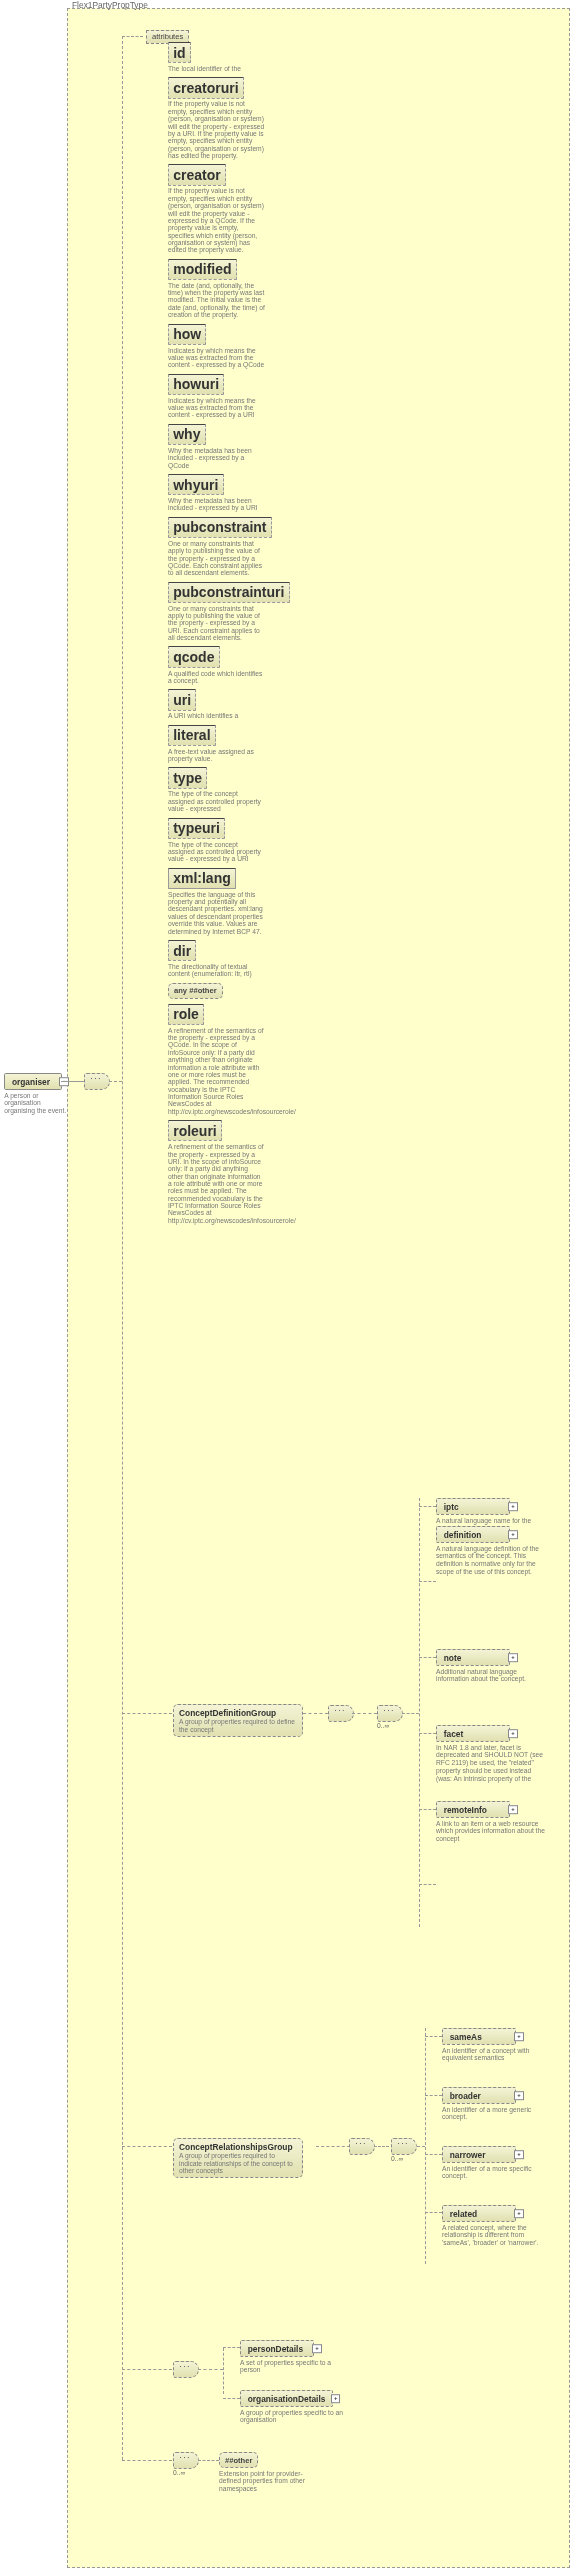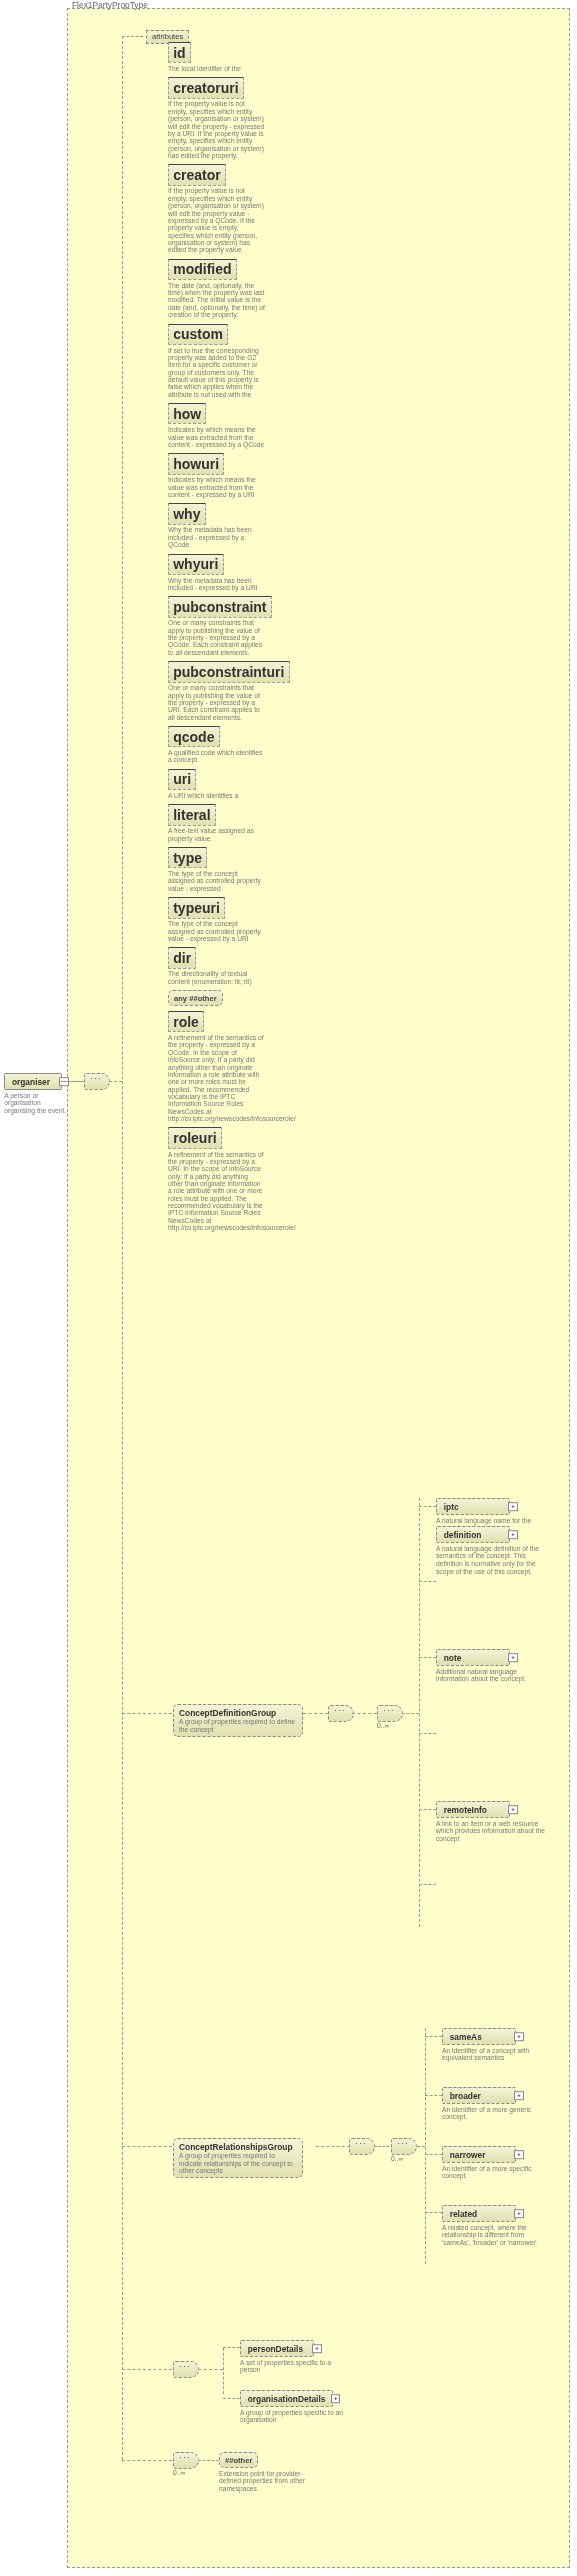--- a/index.html
+++ b/index.html
@@ -211,32 +211,32 @@
   <div class="connector hline dashed" style="left:122px; top:36px; width:21px;"></div>
   <div class="attr-panel">
     <span class="attributes-box">attributes</span>
   </div>
 
   <div id="attr-container" class="attr-list">
       <div class="attr-item"><div class="attr-name-box">id</div><div class="attr-desc">The local identifier of the</div></div>
       <div class="attr-item"><div class="attr-name-box">creatoruri</div><div class="attr-desc">If the property value is not empty, specifies which entity (person, organisation or system) will edit the property - expressed by a URI. If the property value is empty, specifies which entity (person, organisation or system) has edited the property.</div></div>
       <div class="attr-item"><div class="attr-name-box">creator</div><div class="attr-desc">If the property value is not empty, specifies which entity (person, organisation or system) will edit the property value - expressed by a QCode. If the property value is empty, specifies which entity (person, organisation or system) has edited the property value.</div></div>
       <div class="attr-item"><div class="attr-name-box">modified</div><div class="attr-desc">The date (and, optionally, the time) when the property was last modified. The initial value is the date (and, optionally, the time) of creation of the property.</div></div>
-      <div class="attr-item"><div class="attr-name-box">custom</div><div class="attr-desc">If set to true the corresponding property was added to the G2 Item for a specific customer or group of customers only. The default value of this property is false which applies when the attribute is not used with the</div></div>
       <div class="attr-item"><div class="attr-name-box">how</div><div class="attr-desc">Indicates by which means the value was extracted from the content - expressed by a QCode</div></div>
       <div class="attr-item"><div class="attr-name-box">howuri</div><div class="attr-desc">Indicates by which means the value was extracted from the content - expressed by a URI</div></div>
       <div class="attr-item"><div class="attr-name-box">why</div><div class="attr-desc">Why the metadata has been included - expressed by a QCode</div></div>
       <div class="attr-item"><div class="attr-name-box">whyuri</div><div class="attr-desc">Why the metadata has been included - expressed by a URI</div></div>
       <div class="attr-item"><div class="attr-name-box">pubconstraint</div><div class="attr-desc">One or many constraints that apply to publishing the value of the property - expressed by a QCode. Each constraint applies to all descendant elements.</div></div>
       <div class="attr-item"><div class="attr-name-box">pubconstrainturi</div><div class="attr-desc">One or many constraints that apply to publishing the value of the property - expressed by a URI. Each constraint applies to all descendant elements.</div></div>
       <div class="attr-item"><div class="attr-name-box">qcode</div><div class="attr-desc">A qualified code which identifies a concept.</div></div>
       <div class="attr-item"><div class="attr-name-box">uri</div><div class="attr-desc">A URI which identifies a</div></div>
       <div class="attr-item"><div class="attr-name-box">literal</div><div class="attr-desc">A free-text value assigned as property value.</div></div>
       <div class="attr-item"><div class="attr-name-box">type</div><div class="attr-desc">The type of the concept assigned as controlled property value - expressed</div></div>
       <div class="attr-item"><div class="attr-name-box">typeuri</div><div class="attr-desc">The type of the concept assigned as controlled property value - expressed by a URI</div></div>
+      <div class="attr-item solid"><div class="attr-name-box">xml:lang</div><div class="attr-desc">Specifies the language of this property and potentially all descendant properties. xml:lang values of descendant properties override this value. Values are determined by Internet BCP 47.</div></div>
       <div class="attr-item"><div class="attr-name-box">dir</div><div class="attr-desc">The directionality of textual content (enumeration: ltr, rtl)</div></div>
       <div class="attr-item solid"><div class="any-box">any ##other</div></div>
       <div class="attr-item"><div class="attr-name-box">role</div><div class="attr-desc">A refinement of the semantics of the property - expressed by a QCode. In the scope of infoSource only: If a party did anything other than originate information a role attribute with one or more roles must be applied. The recommended vocabulary is the IPTC Information Source Roles NewsCodes at http://cv.iptc.org/newscodes/infosourcerole/</div></div>
       <div class="attr-item"><div class="attr-name-box">roleuri</div><div class="attr-desc">A refinement of the semantics of the property - expressed by a URI. In the scope of infoSource only: If a party did anything other than originate information a role attribute with one or more roles must be applied. The recommended vocabulary is the IPTC Information Source Roles NewsCodes at http://cv.iptc.org/newscodes/infosourcerole/</div></div>
     </div>
 
   <div class="connector hline dashed" style="left:122px; top:1713px; width:50px;"></div>
   <div class="group-box dashed" style="left:173px; top:1704px;">
     <span>ConceptDefinitionGroup</span>
     <div class="group-desc">A group of properties required to define the concept</div>
@@ -277,20 +277,21 @@
   <div style="position:absolute; left:219px; top:2452px;">
     <span class="any-box">##other</span>
     <div class="node-desc" style="max-width:93px;">Extension point for provider-defined properties from other namespaces</div>
   </div>
 <div class="right-nodes" style="left: 436px; top: 1498px;"><div class="node-box dashed" style="min-width: 59px;"><span>iptc</span><span class="expand-mark">+</span></div><div class="node-desc" style="max-width: 109px;">A natural language name for the concept.</div></div>
     <div class="connector hline dashed" style="left: 419px; top: 1506px; width: 17px;"></div>
     <div class="right-nodes" style="left: 436px; top: 1526px;"><div class="node-box dashed" style="min-width: 59px;"><span>definition</span><span class="expand-mark">+</span></div><div class="node-desc" style="max-width: 109px;">A natural language definition of the semantics of the concept. This definition is normative only for the scope of the use of this concept.</div></div>
     <div class="connector hline dashed" style="left: 419px; top: 1581px; width: 17px;"></div>
     <div class="right-nodes" style="left: 436px; top: 1649px;"><div class="node-box dashed" style="min-width: 59px;"><span>note</span><span class="expand-mark">+</span></div><div class="node-desc" style="max-width: 109px;">Additional natural language information about the concept.</div></div>
     <div class="connector hline dashed" style="left: 419px; top: 1657px; width: 17px;"></div>
+    <div class="right-nodes" style="left: 436px; top: 1725px;"><div class="node-box dashed" style="min-width: 59px;"><span>facet</span><span class="expand-mark">+</span></div><div class="node-desc" style="max-width: 109px;">In NAR 1.8 and later, facet is deprecated and SHOULD NOT (see RFC 2119) be used, the "related" property should be used instead (was: An intrinsic property of the</div></div>
     <div class="connector hline dashed" style="left: 419px; top: 1733px; width: 17px;"></div>
     <div class="right-nodes" style="left: 436px; top: 1801px;"><div class="node-box dashed" style="min-width: 59px;"><span>remoteInfo</span><span class="expand-mark">+</span></div><div class="node-desc" style="max-width: 109px;">A link to an item or a web resource which provides information about the concept</div></div>
     <div class="connector hline dashed" style="left: 419px; top: 1809px; width: 17px;"></div>
     <div class="connector hline dashed" style="left: 419px; top: 1884px; width: 17px;"></div>
     <div class="right-nodes" style="left: 442px; top: 2028px;"><div class="node-box dashed" style="min-width: 59px;"><span>sameAs</span><span class="expand-mark">+</span></div><div class="node-desc" style="max-width: 109px;">An identifier of a concept with equivalent semantics</div></div>
     <div class="connector hline dashed" style="left: 425px; top: 2036px; width: 17px;"></div>
     <div class="right-nodes" style="left: 442px; top: 2087px;"><div class="node-box dashed" style="min-width: 59px;"><span>broader</span><span class="expand-mark">+</span></div><div class="node-desc" style="max-width: 109px;">An identifier of a more generic concept.</div></div>
     <div class="connector hline dashed" style="left: 425px; top: 2095px; width: 17px;"></div>
     <div class="right-nodes" style="left: 442px; top: 2146px;"><div class="node-box dashed" style="min-width: 59px;"><span>narrower</span><span class="expand-mark">+</span></div><div class="node-desc" style="max-width: 109px;">An identifier of a more specific concept.</div></div>
     <div class="connector hline dashed" style="left: 425px; top: 2154px; width: 17px;"></div>

